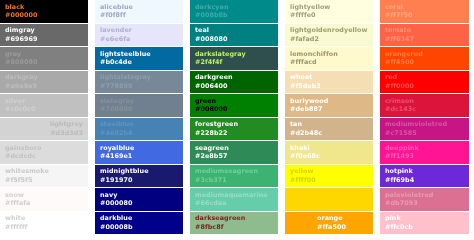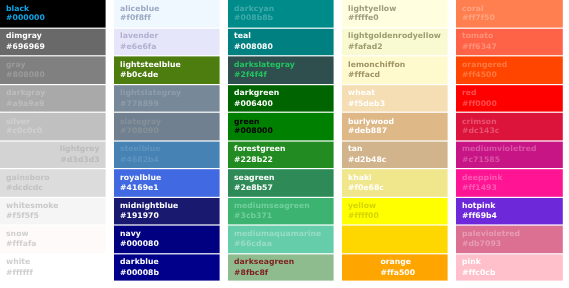--- a/index.html
+++ b/index.html
@@ -56,21 +56,21 @@
     font-weight: bold;
     letter-spacing: 0.05px;
     white-space: nowrap;
   }
 </style>
 </head>
 <body>
 
 <div id="palette-grid">
   <div class="col">
-      <div class="swatch" style="background: rgb(0, 0, 0); color: #0ea5e9;">
+      <div class="swatch" style="background: rgb(0, 0, 0); color: #f97316;">
         <div class="sw-name">black</div>
         <div class="sw-hex">#000000</div>
       </div>
       <div class="swatch" style="background: rgb(105, 105, 105); color: rgb(255, 255, 255);">
         <div class="sw-name">dimgray</div>
         <div class="sw-hex">#696969</div>
       </div>
       <div class="swatch" style="background: rgb(128, 128, 128); color: rgb(154, 154, 154);">
         <div class="sw-name">gray</div>
         <div class="sw-hex">#808080</div>
@@ -107,21 +107,21 @@
   <div class="gutter"></div>
   <div class="col">
       <div class="swatch" style="background: rgb(240, 248, 255); color: rgb(154, 168, 192);">
         <div class="sw-name">aliceblue</div>
         <div class="sw-hex">#f0f8ff</div>
       </div>
       <div class="swatch" style="background: rgb(230, 230, 250); color: rgb(176, 176, 207);">
         <div class="sw-name">lavender</div>
         <div class="sw-hex">#e6e6fa</div>
       </div>
-      <div class="swatch" style="background: #4d7c0f; color: rgb(255, 255, 255);">
+      <div class="swatch" style="background: #0369a1; color: rgb(255, 255, 255);">
         <div class="sw-name">lightsteelblue</div>
         <div class="sw-hex">#b0c4de</div>
       </div>
       <div class="swatch" style="background: rgb(119, 136, 153); color: rgb(143, 157, 170);">
         <div class="sw-name">lightslategray</div>
         <div class="sw-hex">#778899</div>
       </div>
       <div class="swatch" style="background: rgb(112, 128, 144); color: rgb(134, 144, 152);">
         <div class="sw-name">slategray</div>
         <div class="sw-hex">#708090</div>
@@ -150,21 +150,21 @@
   <div class="gutter"></div>
   <div class="col">
       <div class="swatch" style="background: rgb(0, 139, 139); color: rgb(63, 170, 170);">
         <div class="sw-name">darkcyan</div>
         <div class="sw-hex">#008b8b</div>
       </div>
       <div class="swatch" style="background: rgb(0, 128, 128); color: rgb(255, 255, 255);">
         <div class="sw-name">teal</div>
         <div class="sw-hex">#008080</div>
       </div>
-      <div class="swatch" style="background: rgb(47, 79, 79); color: #22c55e;">
+      <div class="swatch" style="background: rgb(47, 79, 79); color: #bef264;">
         <div class="sw-name">darkslategray</div>
         <div class="sw-hex">#2f4f4f</div>
       </div>
       <div class="swatch" style="background: rgb(0, 100, 0); color: rgb(255, 255, 255);">
         <div class="sw-name">darkgreen</div>
         <div class="sw-hex">#006400</div>
       </div>
       <div class="swatch" style="background: rgb(0, 128, 0); color: #000000;">
         <div class="sw-name">green</div>
         <div class="sw-hex">#008000</div>

